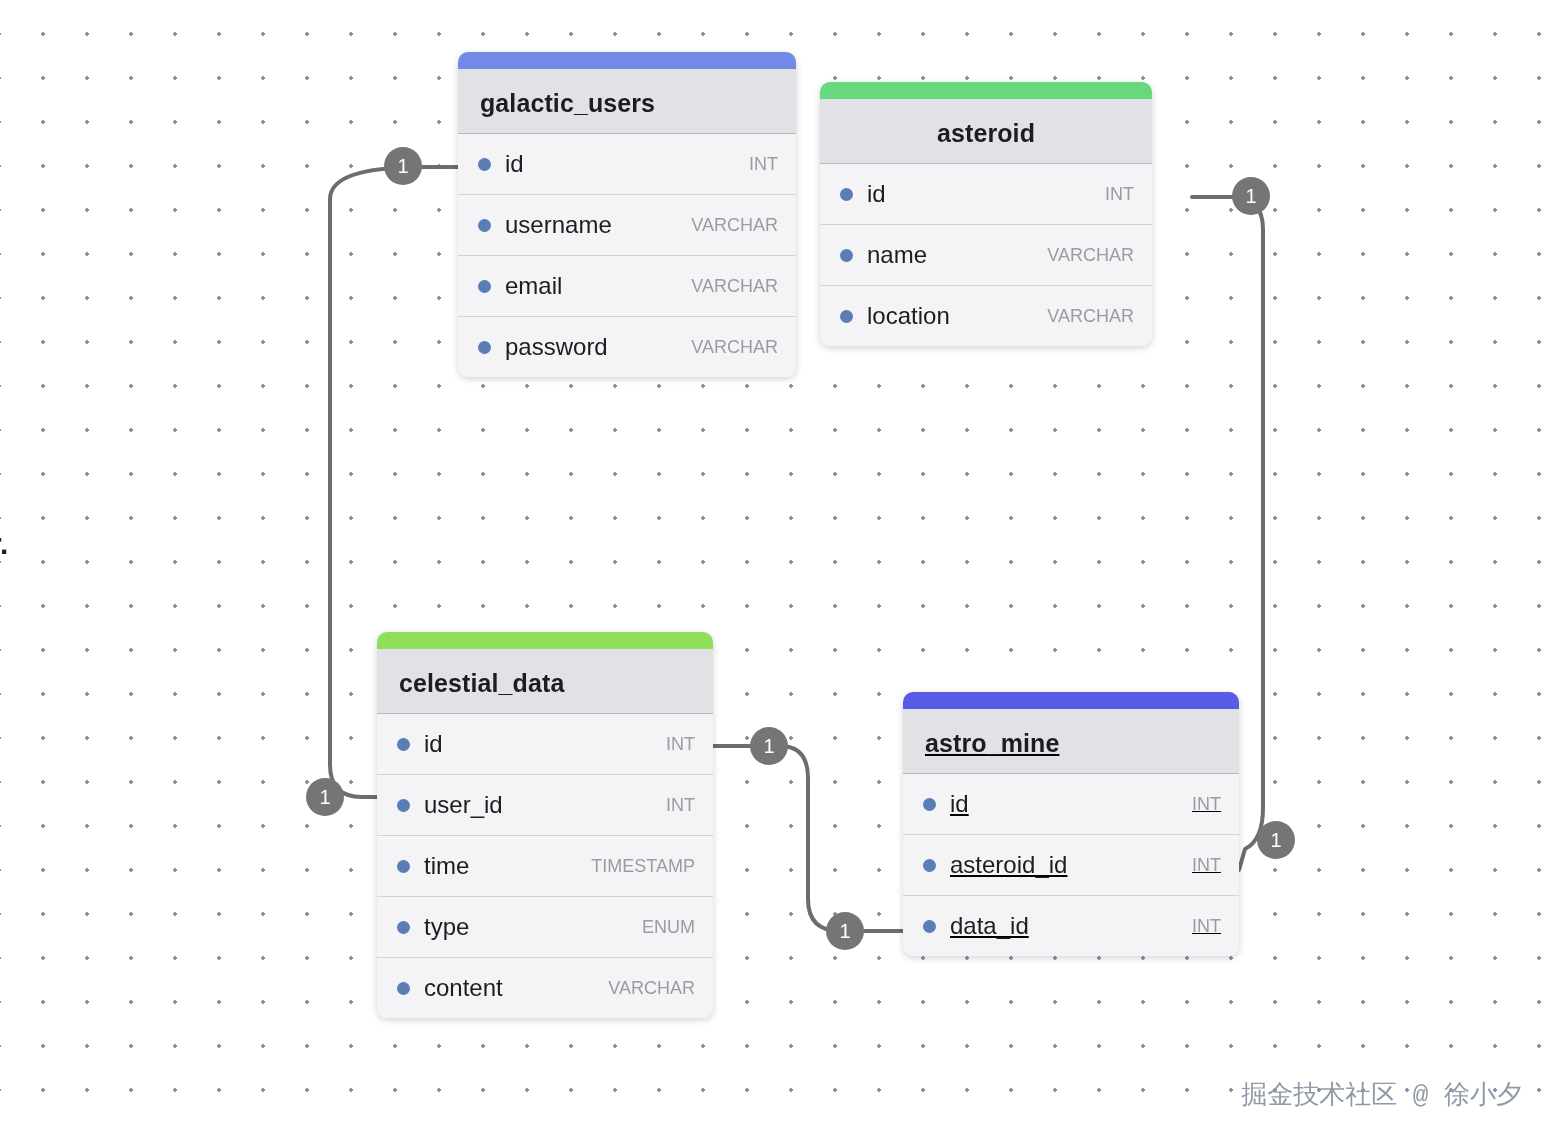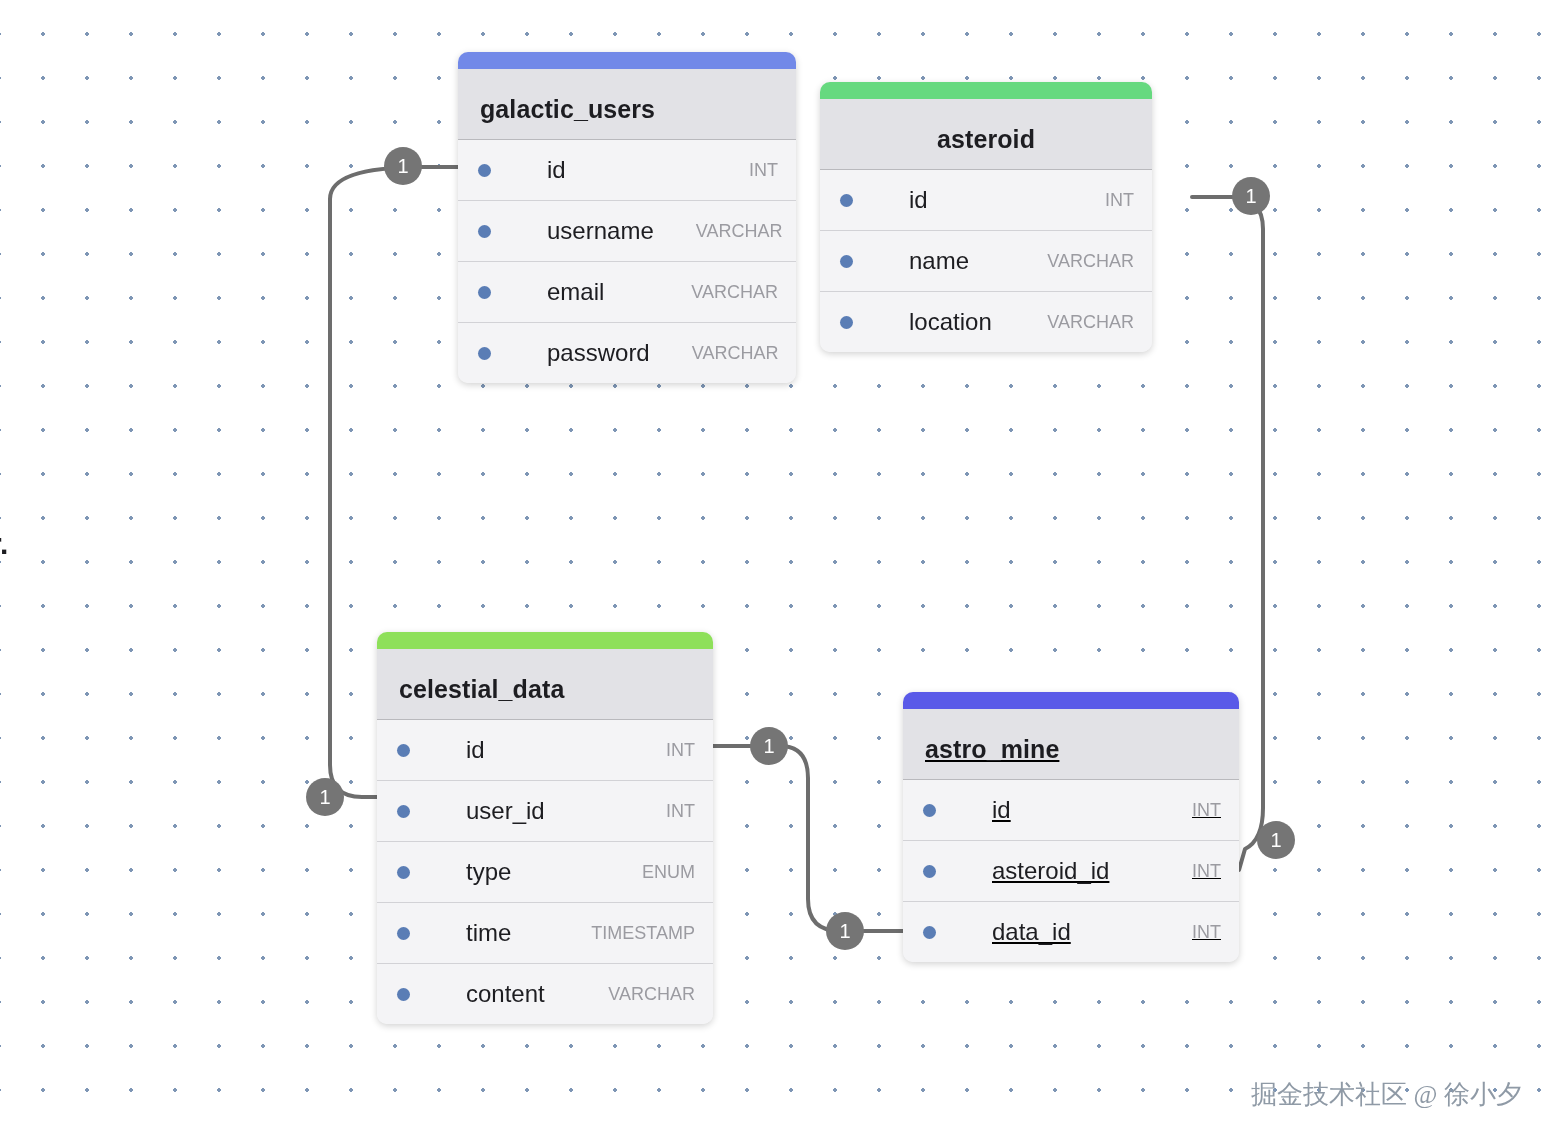--- a/index.html
+++ b/index.html
@@ -61,34 +61,33 @@
   }
   .accent {
     height: 17px;
     width: 100%;
   }
   .entity-title {
     background: #e2e2e6;
     color: #1d1d21;
     font-size: 25px;
     font-weight: bold;
-    padding: 26px 22px 15px 22px;
+    padding: 20px 22px 15px 22px;
     letter-spacing: 0.1px;
   }
   .field-list {
     background: #f4f4f6;
   }
   .field-row {
     display: flex;
     align-items: center;
     height: 61px;
     padding: 0 18px 0 20px;
     border-top: 1px solid #d2d2d6;
     box-sizing: border-box;
-    gap: 42px;
   }
   .field-row:first-child {
     border-top: 1px solid #b9b9bd;
   }
   .bullet {
     width: 13px;
     height: 13px;
     border-radius: 50%;
     background: #5a7db5;
     flex: 0 0 auto;
@@ -116,21 +115,21 @@
     color: #1d1d21;
     white-space: nowrap;
   }
   #watermark {
     position: absolute;
     right: 28px;
     bottom: 20px;
     font-size: 26px;
     color: #8f9aa6;
     white-space: nowrap;
-    font-family: Liberation Serif, serif;
+    font-family: Liberation Mono, monospace;
   }
 </style>
 </head>
 <body>
 
 <div id="canvas">
 
   <svg id="wires" viewBox="0 0 1550 1132" width="1550" height="1132">
       <path d="M 458 167 L 422 167 Q 330 167 330 199 L 330 765 Q 330 797 362 797 L 377 797" class="wire" stroke="#6d6d6d"></path>
       <path d="M 1192 197 L 1231 197 Q 1263 197 1263 229 L 1263 808 Q 1263 840 1245 849 L 1239 870" class="wire" stroke="#6d6d6d"></path>
@@ -194,27 +193,27 @@
             <span class="field-name">id</span>
             <span class="field-type">INT</span>
           </div>
           <div class="field-row">
             <span class="bullet"></span>
             <span class="field-name">user_id</span>
             <span class="field-type">INT</span>
           </div>
           <div class="field-row">
             <span class="bullet"></span>
+            <span class="field-name">time</span>
+            <span class="field-type">TIMESTAMP</span>
+          </div>
+          <div class="field-row">
+            <span class="bullet"></span>
             <span class="field-name">type</span>
             <span class="field-type">ENUM</span>
-          </div>
-          <div class="field-row">
-            <span class="bullet"></span>
-            <span class="field-name">time</span>
-            <span class="field-type">TIMESTAMP</span>
           </div>
           <div class="field-row">
             <span class="bullet"></span>
             <span class="field-name">content</span>
             <span class="field-type">VARCHAR</span>
           </div>
         </div>
       </div>
       <div class="entity" style="left: 903px; top: 692px; width: 336px; text-decoration: underline;">
         <div class="accent" style="background: rgb(90, 90, 232);"></div>

